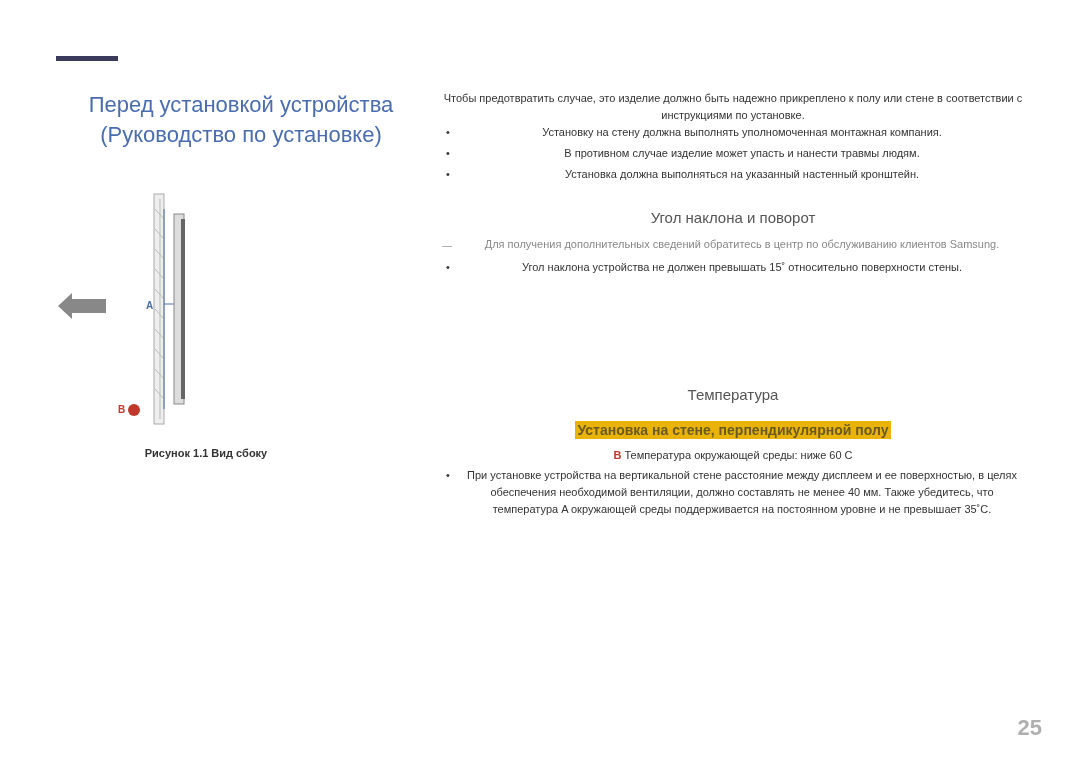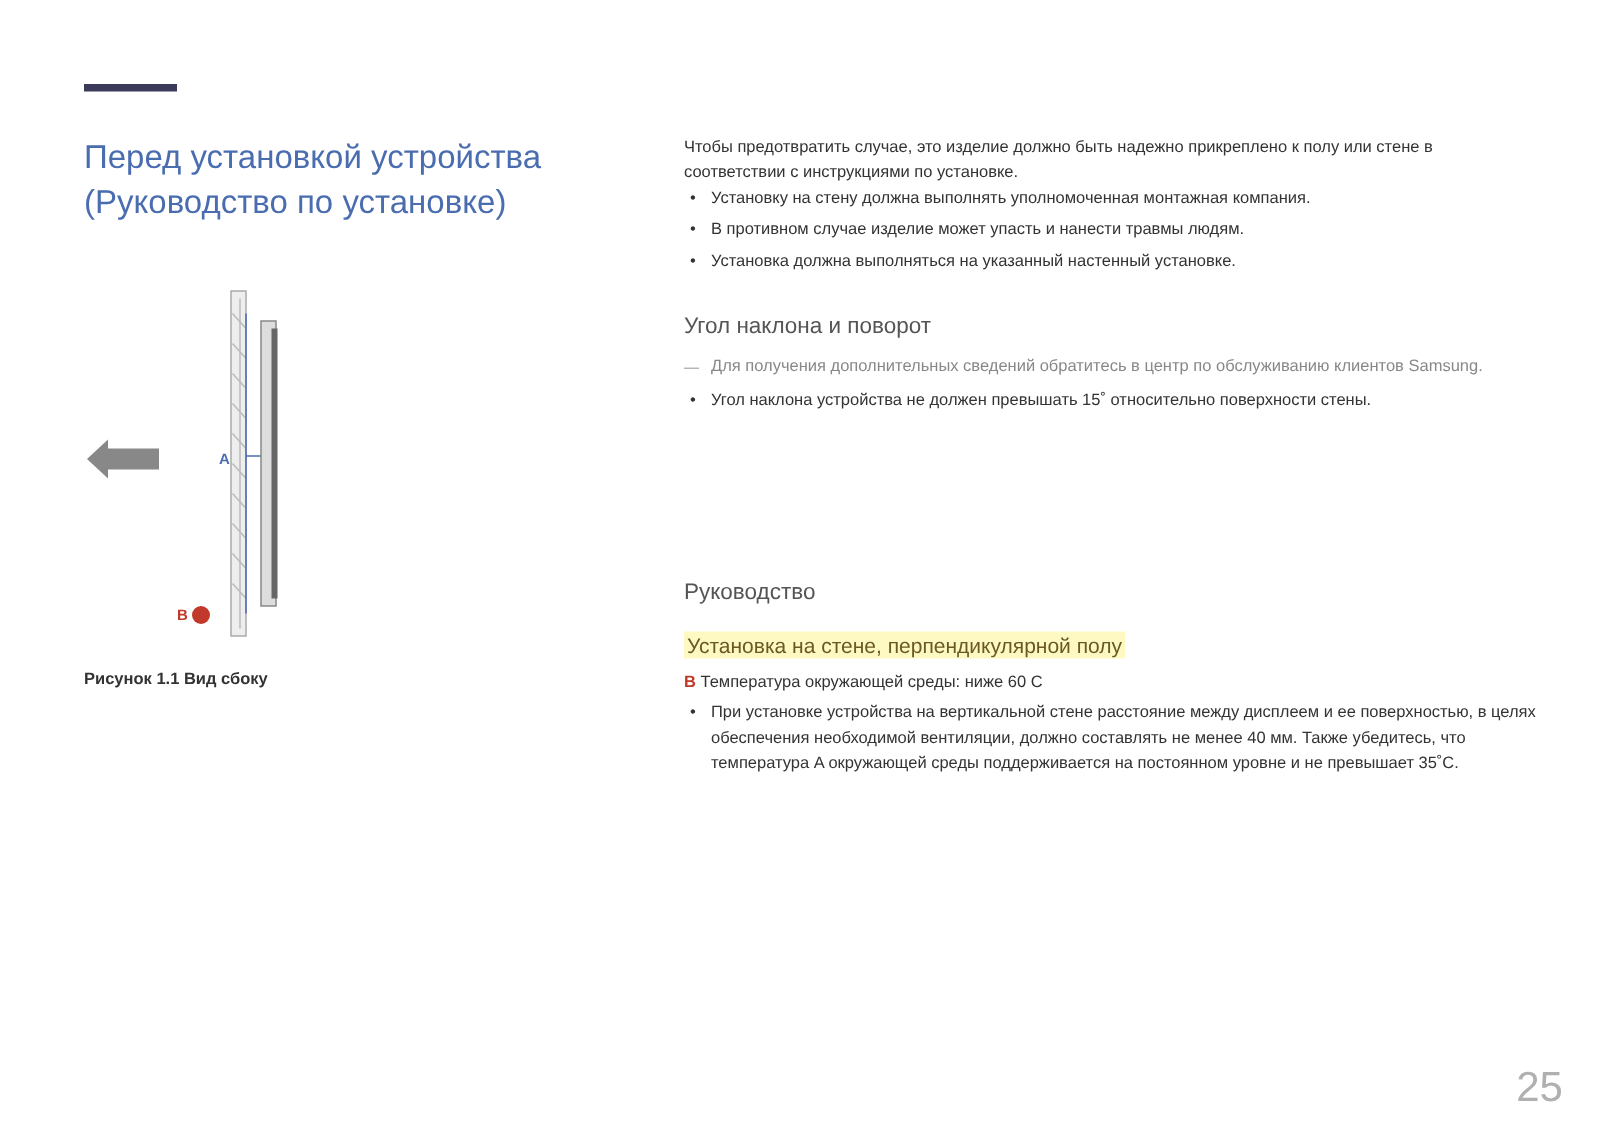--- a/index.html
+++ b/index.html
@@ -19,45 +19,47 @@
     height: 5px;
     background: #3a3a5a;
   }
   .page {
     position: absolute;
     top: 90px;
     left: 56px;
     right: 56px;
     bottom: 30px;
     display: flex;
-    gap: 30px;
+    gap: 16px;
+    text-align: center;
   }
   .left-col { width: 370px; }
   .right-col { flex: 1; }
   h1 {
     color: #4a6db0;
     font-weight: 400;
     font-size: 22px;
     line-height: 1.35;
     margin-bottom: 18px;
   }
   h2 {
     color: #555;
     font-weight: 400;
     font-size: 15px;
     margin-top: 26px;
     margin-bottom: 10px;
   }
   .highlighted-sub {
-    background: #fef9c3;
+    background: #eab308;
     display: inline-block;
     padding: 1px 2px;
     font-size: 14px;
     color: #6a5a20;
     margin: 8px 0 10px 0;
+    font-weight: bold;
   }
   .body-text, .note-text, .bullets li {
     font-size: 11px;
     line-height: 1.55;
     color: #333;
   }
   .note-text { color: #888; margin-bottom: 6px; }
   .bullets { list-style: none; padding-left: 18px; }
   .bullets li { position: relative; margin-bottom: 4px; }
   .bullets li::before {
@@ -83,23 +85,23 @@
   }
   .fig-caption {
     font-size: 11px;
     font-weight: 700;
     margin-top: 8px;
   }
   .page-number {
     position: absolute;
     bottom: 22px;
     right: 38px;
-    font-size: 28px;
+    font-size: 22px;
     color: #b0b0b0;
-    font-weight: 400;
+    font-weight: 700;
   }
   .dash-line { position: absolute; top: 4px; left: 0; font-size: 10px; color: #999; }
   svg { display:block; }
 </style>
 </head>
 <body>
 
 <div class="top-bar"></div>
 
 <div class="page">
@@ -143,33 +145,33 @@
       </svg>
       <div class="fig-caption">Рисунок 1.1 Вид сбоку</div>
     </div>
   </div>
 
   <div class="right-col">
     <p class="body-text">Чтобы предотвратить случае, это изделие должно быть надежно прикреплено к полу или стене в соответствии с инструкциями по установке.</p>
     <ul class="bullets">
       <li>Установку на стену должна выполнять уполномоченная монтажная компания.</li>
       <li>В противном случае изделие может упасть и нанести травмы людям.</li>
-      <li>Установка должна выполняться на указанный настенный установке.</li>
+      <li>Установка должна выполняться на указанный настенный кронштейн.</li>
     </ul>
 
     <h2>Угол наклона и поворот</h2>
     <div style="position:relative; padding-left:18px;">
       <span class="dash-line">―</span>
       <p class="note-text">Для получения дополнительных сведений обратитесь в центр по обслуживанию клиентов Samsung.</p>
     </div>
     <ul class="bullets">
       <li>Угол наклона устройства не должен превышать 15˚ относительно поверхности стены.</li>
     </ul>
 
-    <h2 style="margin-top:110px">Руководство</h2>
+    <h2 style="margin-top:110px">Температура</h2>
     <div class="highlighted-sub">Установка на стене, перпендикулярной полу</div>
     <p class="small-line">
       <span class="lblB">B</span><span> Температура окружающей среды: ниже 60 C</span>
     </p>
     <ul class="bullets">
       <li>При установке устройства на вертикальной стене расстояние между дисплеем и ее поверхностью, в целях обеспечения необходимой вентиляции, должно составлять не менее 40 мм. Также убедитесь, что температура A окружающей среды поддерживается на постоянном уровне и не превышает 35˚C.</li>
     </ul>
   </div>
 </div>
 

